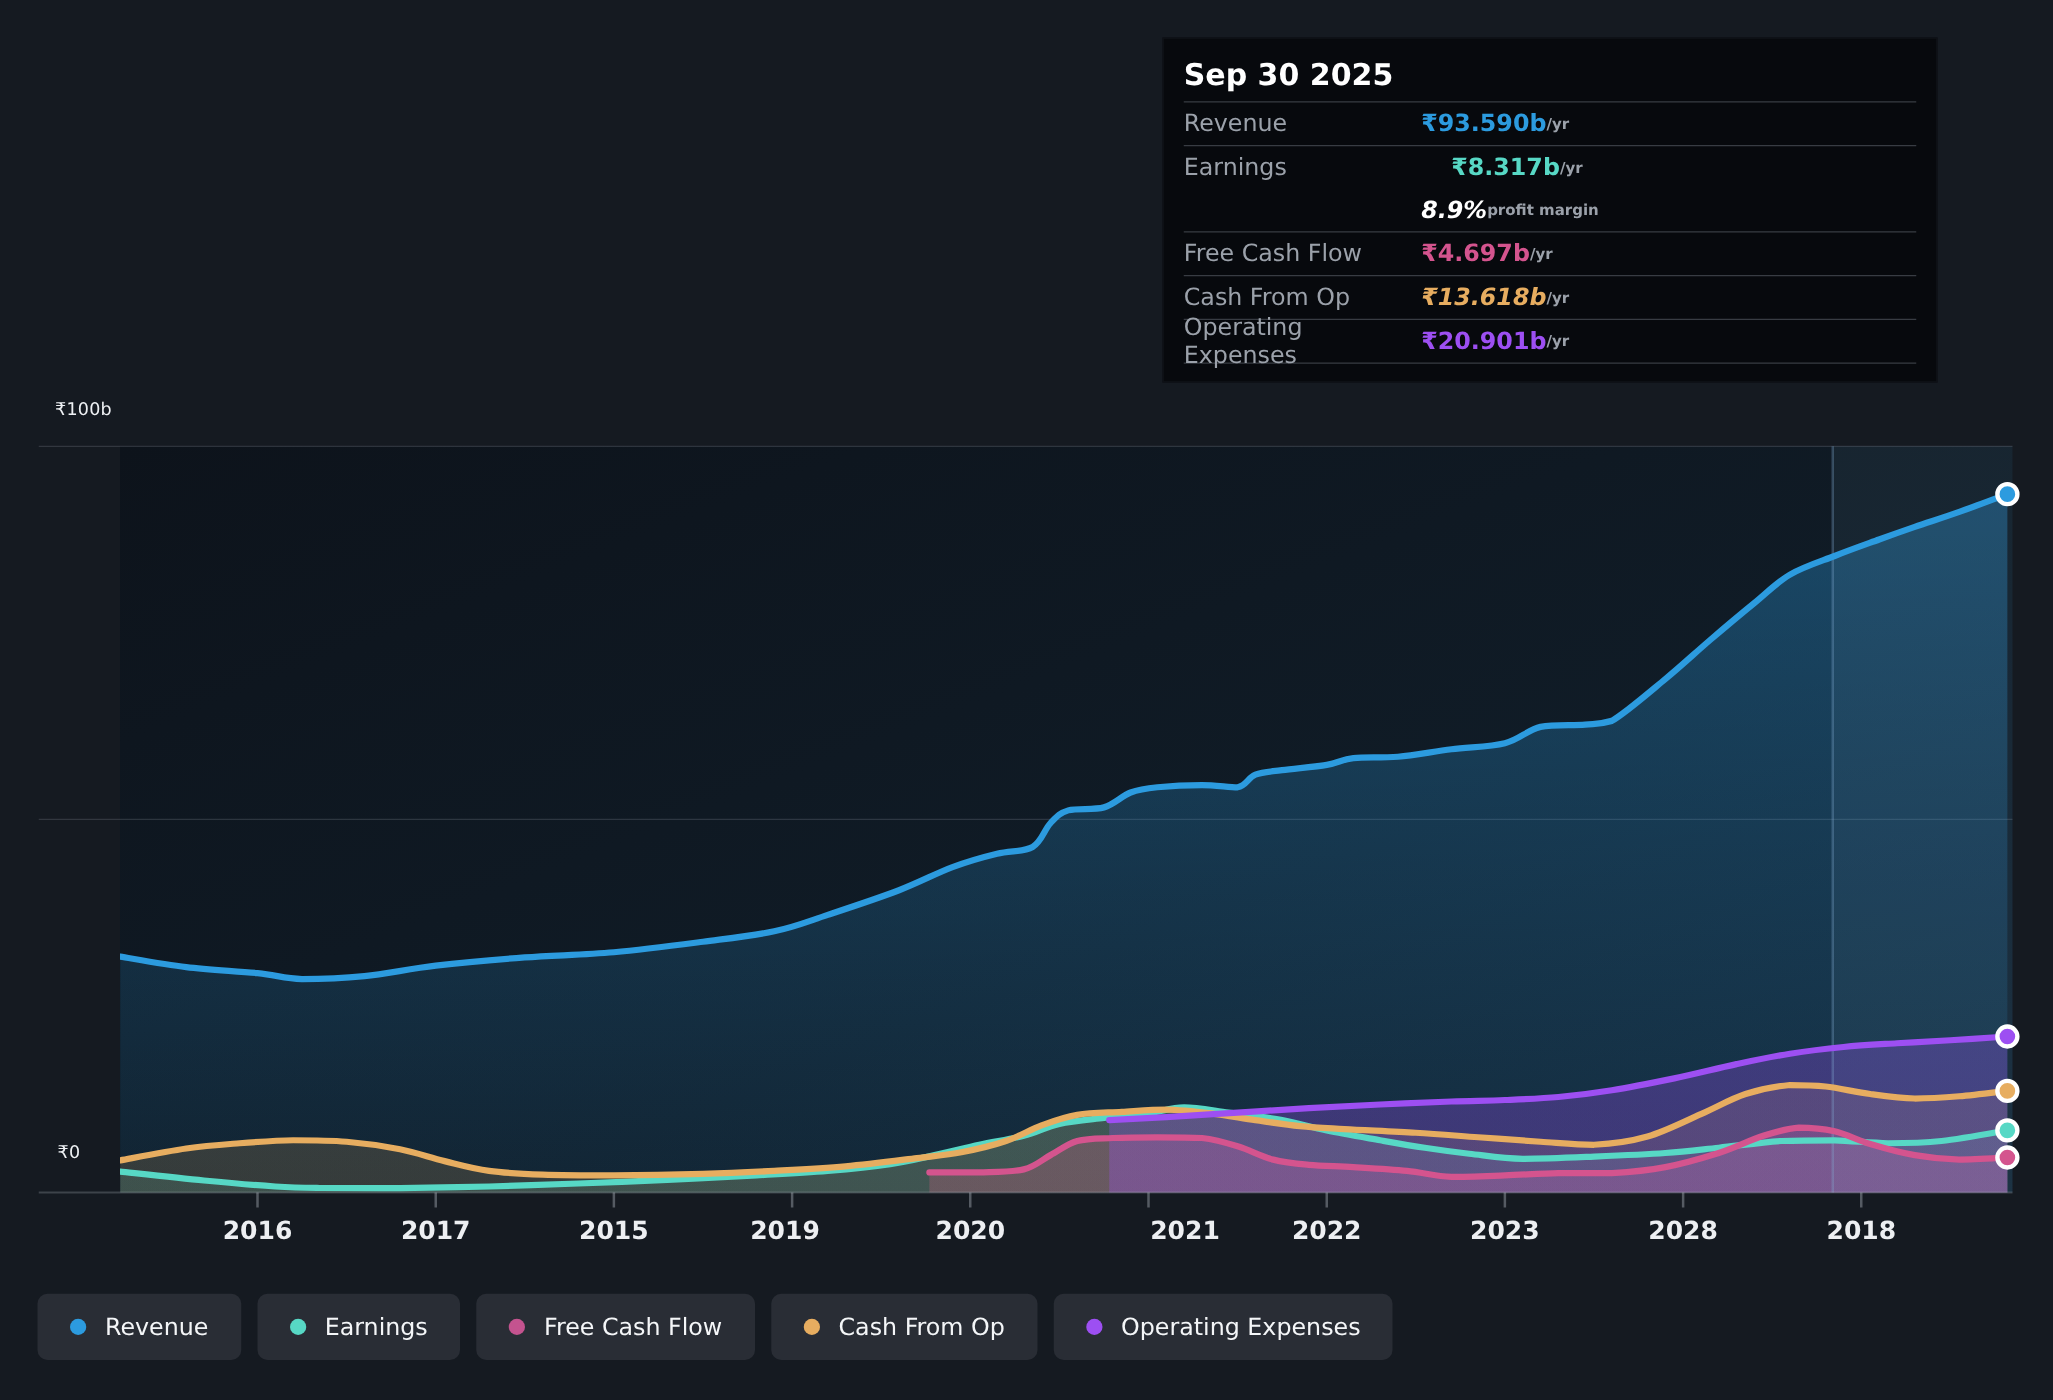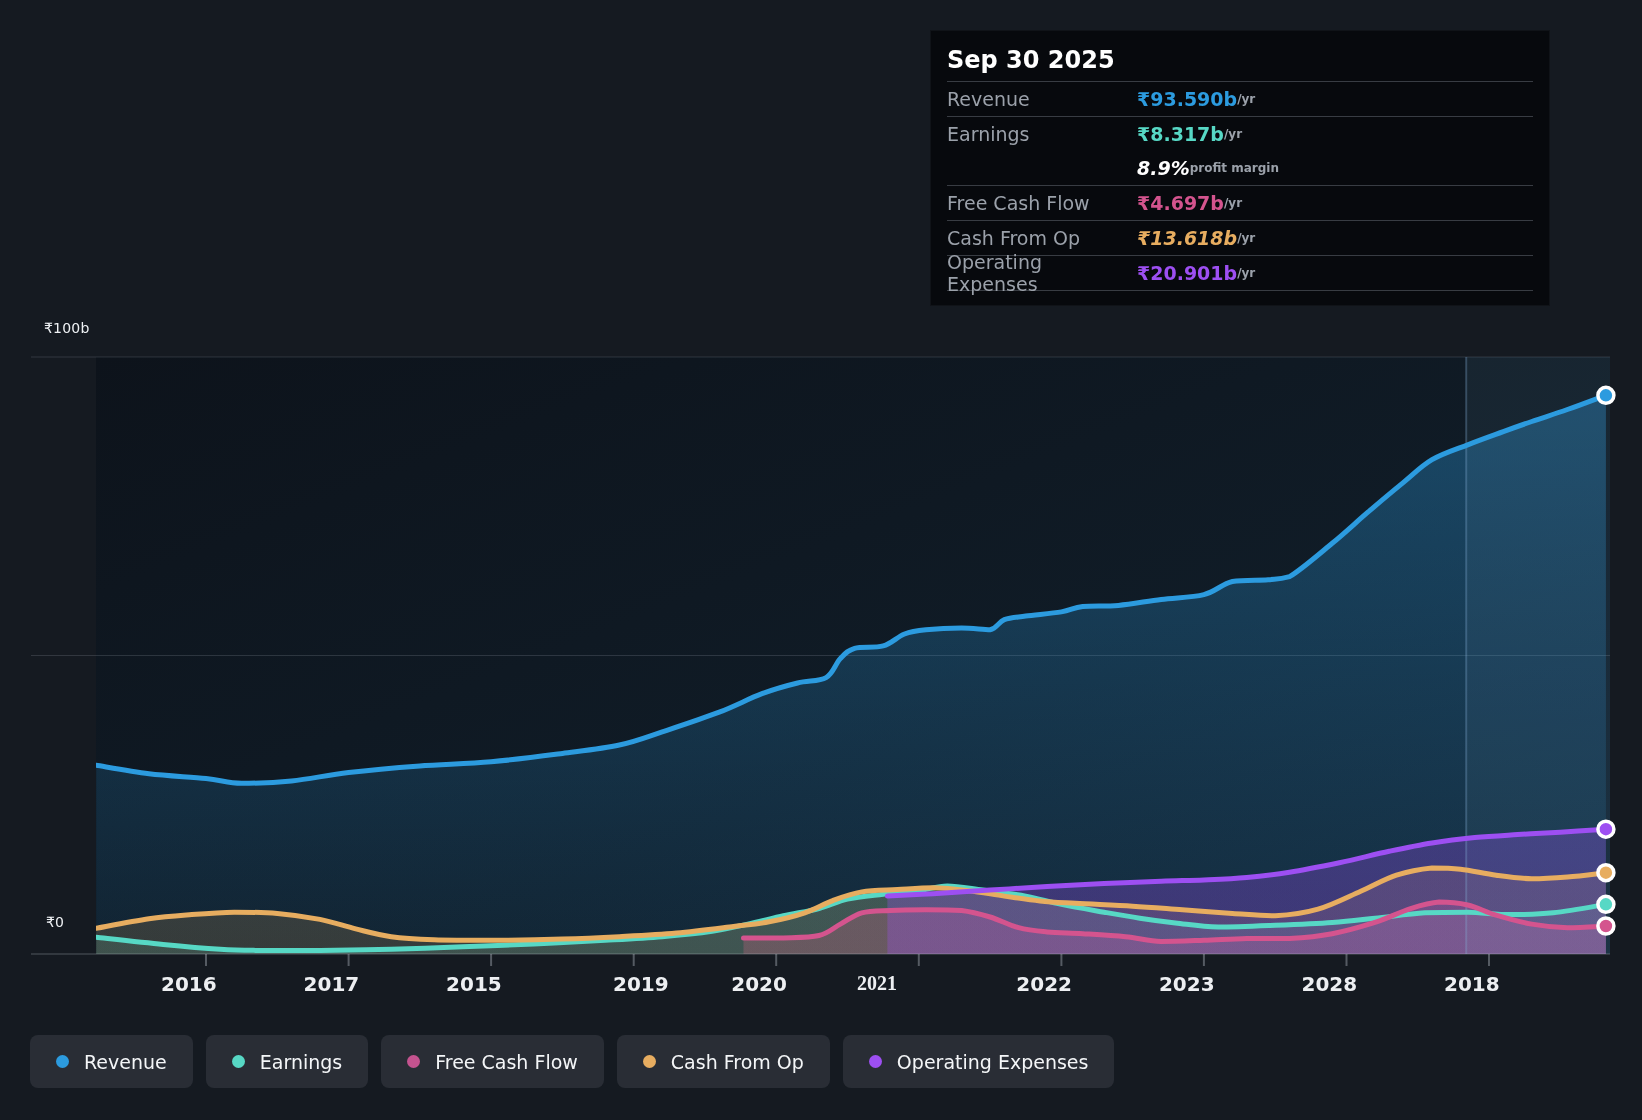--- a/index.html
+++ b/index.html
@@ -2,21 +2,21 @@
 <html><head>
 <meta charset="utf-8">
 <style>
   html,body{margin:0;padding:0;background:#151a21;}
   .stage{position:relative;width:1642px;height:1120px;background:#151a21;overflow:hidden;
          font-family:"DejaVu Sans","Liberation Sans",sans-serif;color:#e8eaee;}
   svg{position:absolute;left:0;top:0;}
   .ylabel{position:absolute;font-size:14px;color:#eef1f4;letter-spacing:.2px;}
   .y100{left:44px;top:320px;}
   .y0{left:46px;top:914px;}
-  .xlab{position:absolute;top:972px;width:90px;margin-left:-45px;text-align:left;
+  .xlab{position:absolute;top:972px;width:90px;margin-left:-45px;text-align:center;
         font-size:20px;font-weight:600;color:#edeff2;}
   
   .tooltip{position:absolute;left:930px;top:30px;width:620px;background:#07090d;
            border:1px solid #101318;box-sizing:border-box;padding:8px 16px 14px 16px;}
   .tt-title{font-size:24px;font-weight:700;color:#ffffff;line-height:42px;
             border-bottom:1px solid #383c43;}
   .tt-row{display:flex;align-items:center;height:34px;border-top:1px solid #383c43;}
   .tt-row:first-child{border-top:none;}
   .tt-row.tt-sub{border-top:none;}
   #tt-rows{border-bottom:1px solid #383c43;}
@@ -103,40 +103,40 @@
       <circle cx="1605.9" cy="872.7" r="8" fill="#e7ad60" stroke="#ffffff" stroke-width="3.5"></circle>
       <circle cx="1605.9" cy="829.2" r="8" fill="#9d4ff2" stroke="#ffffff" stroke-width="3.5"></circle>
     </svg>
 
   <div class="ylabel y100">₹100b</div>
   <div class="ylabel y0">₹0</div>
   <div id="xlabels">
       <div class="xlab" style="left: 206px;">2016</div>
       <div class="xlab" style="left: 348.56px;">2017</div>
       <div class="xlab" style="left: 491.12px;">2015</div>
-      <div class="xlab" style="left: 658px;">2019</div>
+      <div class="xlab" style="left: 628px;">2019</div>
       <div class="xlab" style="left: 776.24px;">2020</div>
-      <div class="xlab" style="left: 902px; font-family: Liberation Serif, serif;">2021</div>
+      <div class="xlab" style="left: 948px;">2021</div>
       <div class="xlab" style="left: 1061.36px;">2022</div>
       <div class="xlab" style="left: 1203.92px;">2023</div>
       <div class="xlab" style="left: 1346.48px;">2028</div>
       <div class="xlab" style="left: 1489.04px;">2018</div>
     </div>
 
   <div class="tooltip">
     <div class="tt-title">Sep 30 2025</div>
     <div id="tt-rows">
         <div class="tt-row">
           <span class="tt-label">Revenue</span>
           <span class="tt-val" style="color: rgb(44, 155, 223);">₹93.590b</span>
           <span class="tt-suffix"> /yr</span>
         </div>
         <div class="tt-row">
           <span class="tt-label">Earnings</span>
-          <span class="tt-val" style="color: rgb(87, 216, 197);">₹8.317b</span>
+          <span class="tt-val" style="color: rgb(87, 216, 197); margin-left: 24px;">₹8.317b</span>
           <span class="tt-suffix"> /yr</span>
         </div>
         <div class="tt-row tt-sub">
           <span class="tt-label"></span>
           <span class="tt-val tt-white">8.9%</span>
           <span class="tt-suffix"> profit margin</span>
         </div>
         <div class="tt-row">
           <span class="tt-label">Free Cash Flow</span>
           <span class="tt-val" style="color: rgb(212, 84, 142);">₹4.697b</span>

